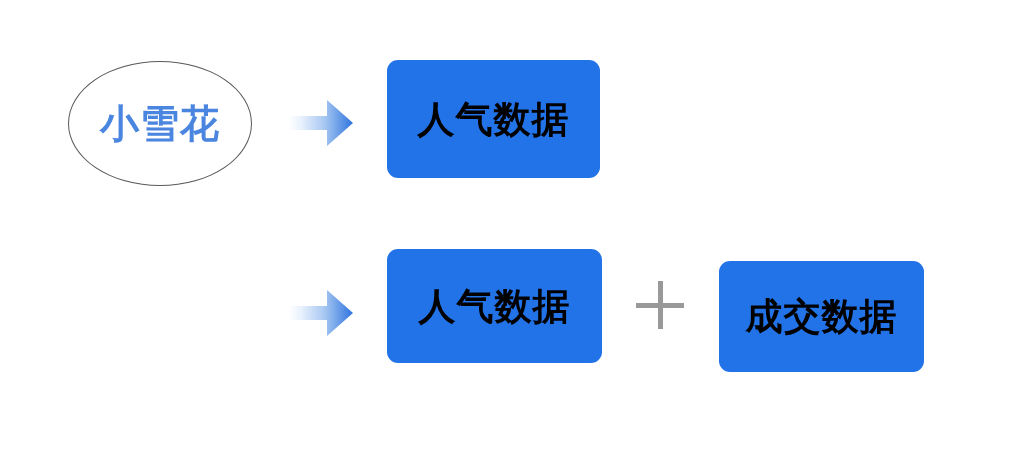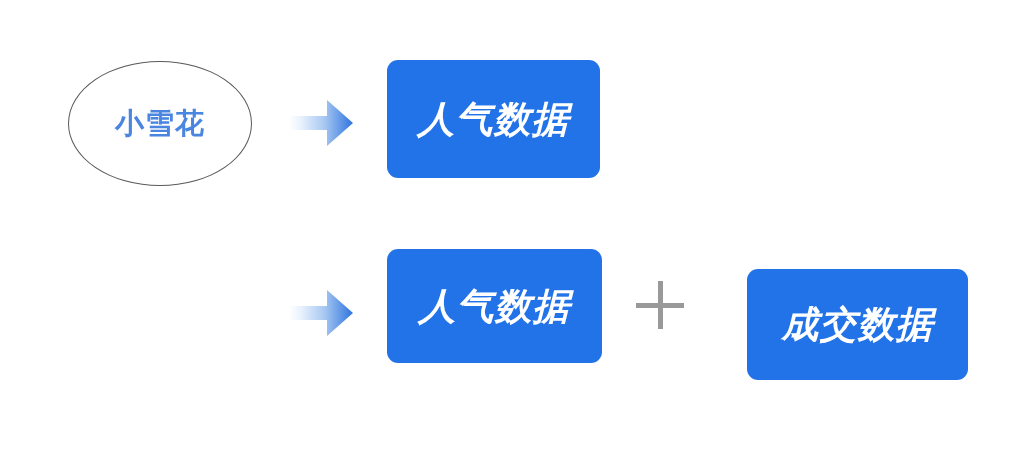--- a/index.html
+++ b/index.html
@@ -40,21 +40,21 @@
     border: 1px solid #5a5a5a;
     border-radius: 50%;
     box-sizing: border-box;
     display: flex;
     align-items: center;
     justify-content: center;
     background: #ffffff;
   }
   .ellipse-label {
     color: #4a86e0;
-    font-size: 29px;
+    font-size: 39px;
     font-weight: bold;
     letter-spacing: 1px;
     line-height: 1;
     white-space: nowrap;
   }
 
   
   .arrow {
     position: absolute;
     left: 289px;
@@ -67,47 +67,45 @@
   .btn {
     position: absolute;
     background: #2272e8;
     border-radius: 11px;
     display: flex;
     align-items: center;
     justify-content: center;
     box-sizing: border-box;
   }
   .btn-label {
-    color: #ffffff;
+    color: #000000;
     font-size: 37px;
     font-weight: bold;
     letter-spacing: 1px;
     line-height: 1;
     white-space: nowrap;
-    font-style: italic;
   }
 
   .btn-popularity-1 {
     left: 387px;
     top: 0px;
     width: 213px;
     height: 118px;
   }
   .btn-popularity-2 {
     left: 387px;
     top: 0px;
     width: 215px;
     height: 114px;
   }
   .btn-transaction {
     left: 719px;
-    top: 20px;
-    width: 221px;
+    top: 12px;
+    width: 205px;
     height: 111px;
-    margin-left: 28px;
   }
 
   
   .plus {
     position: absolute;
     left: 636px;
     top: 32px;
     width: 48px;
     height: 48px;
   }

